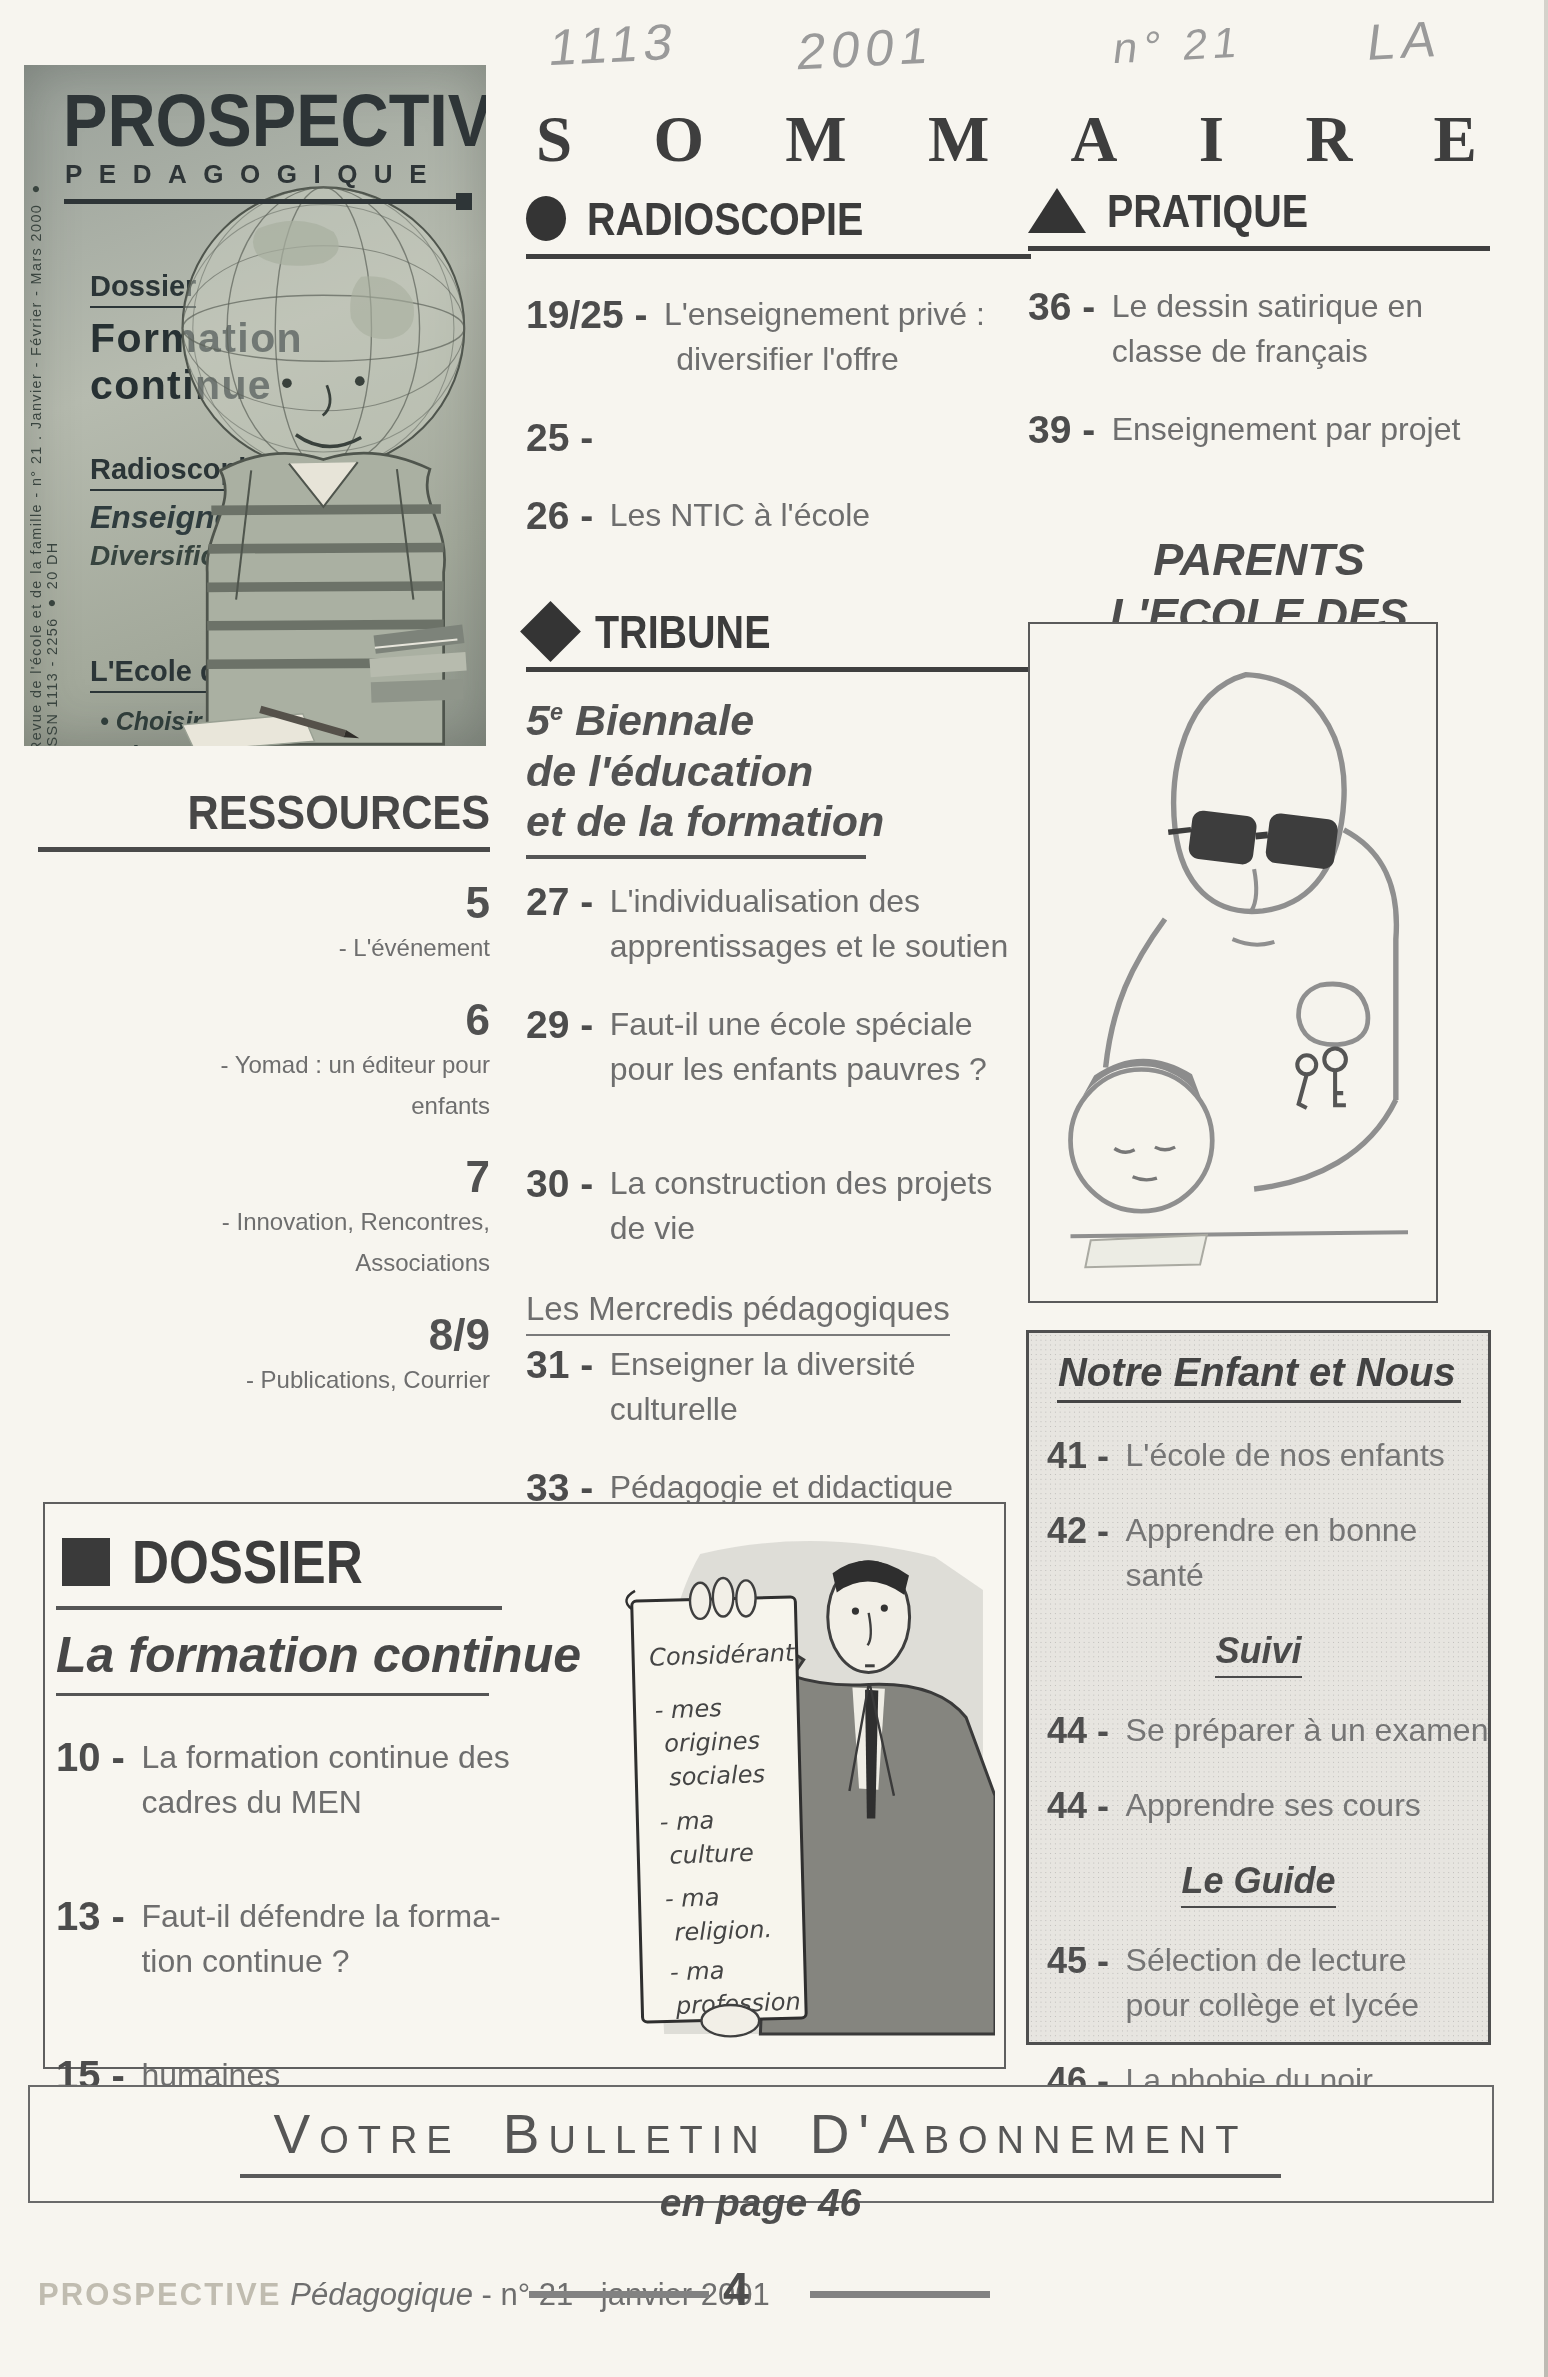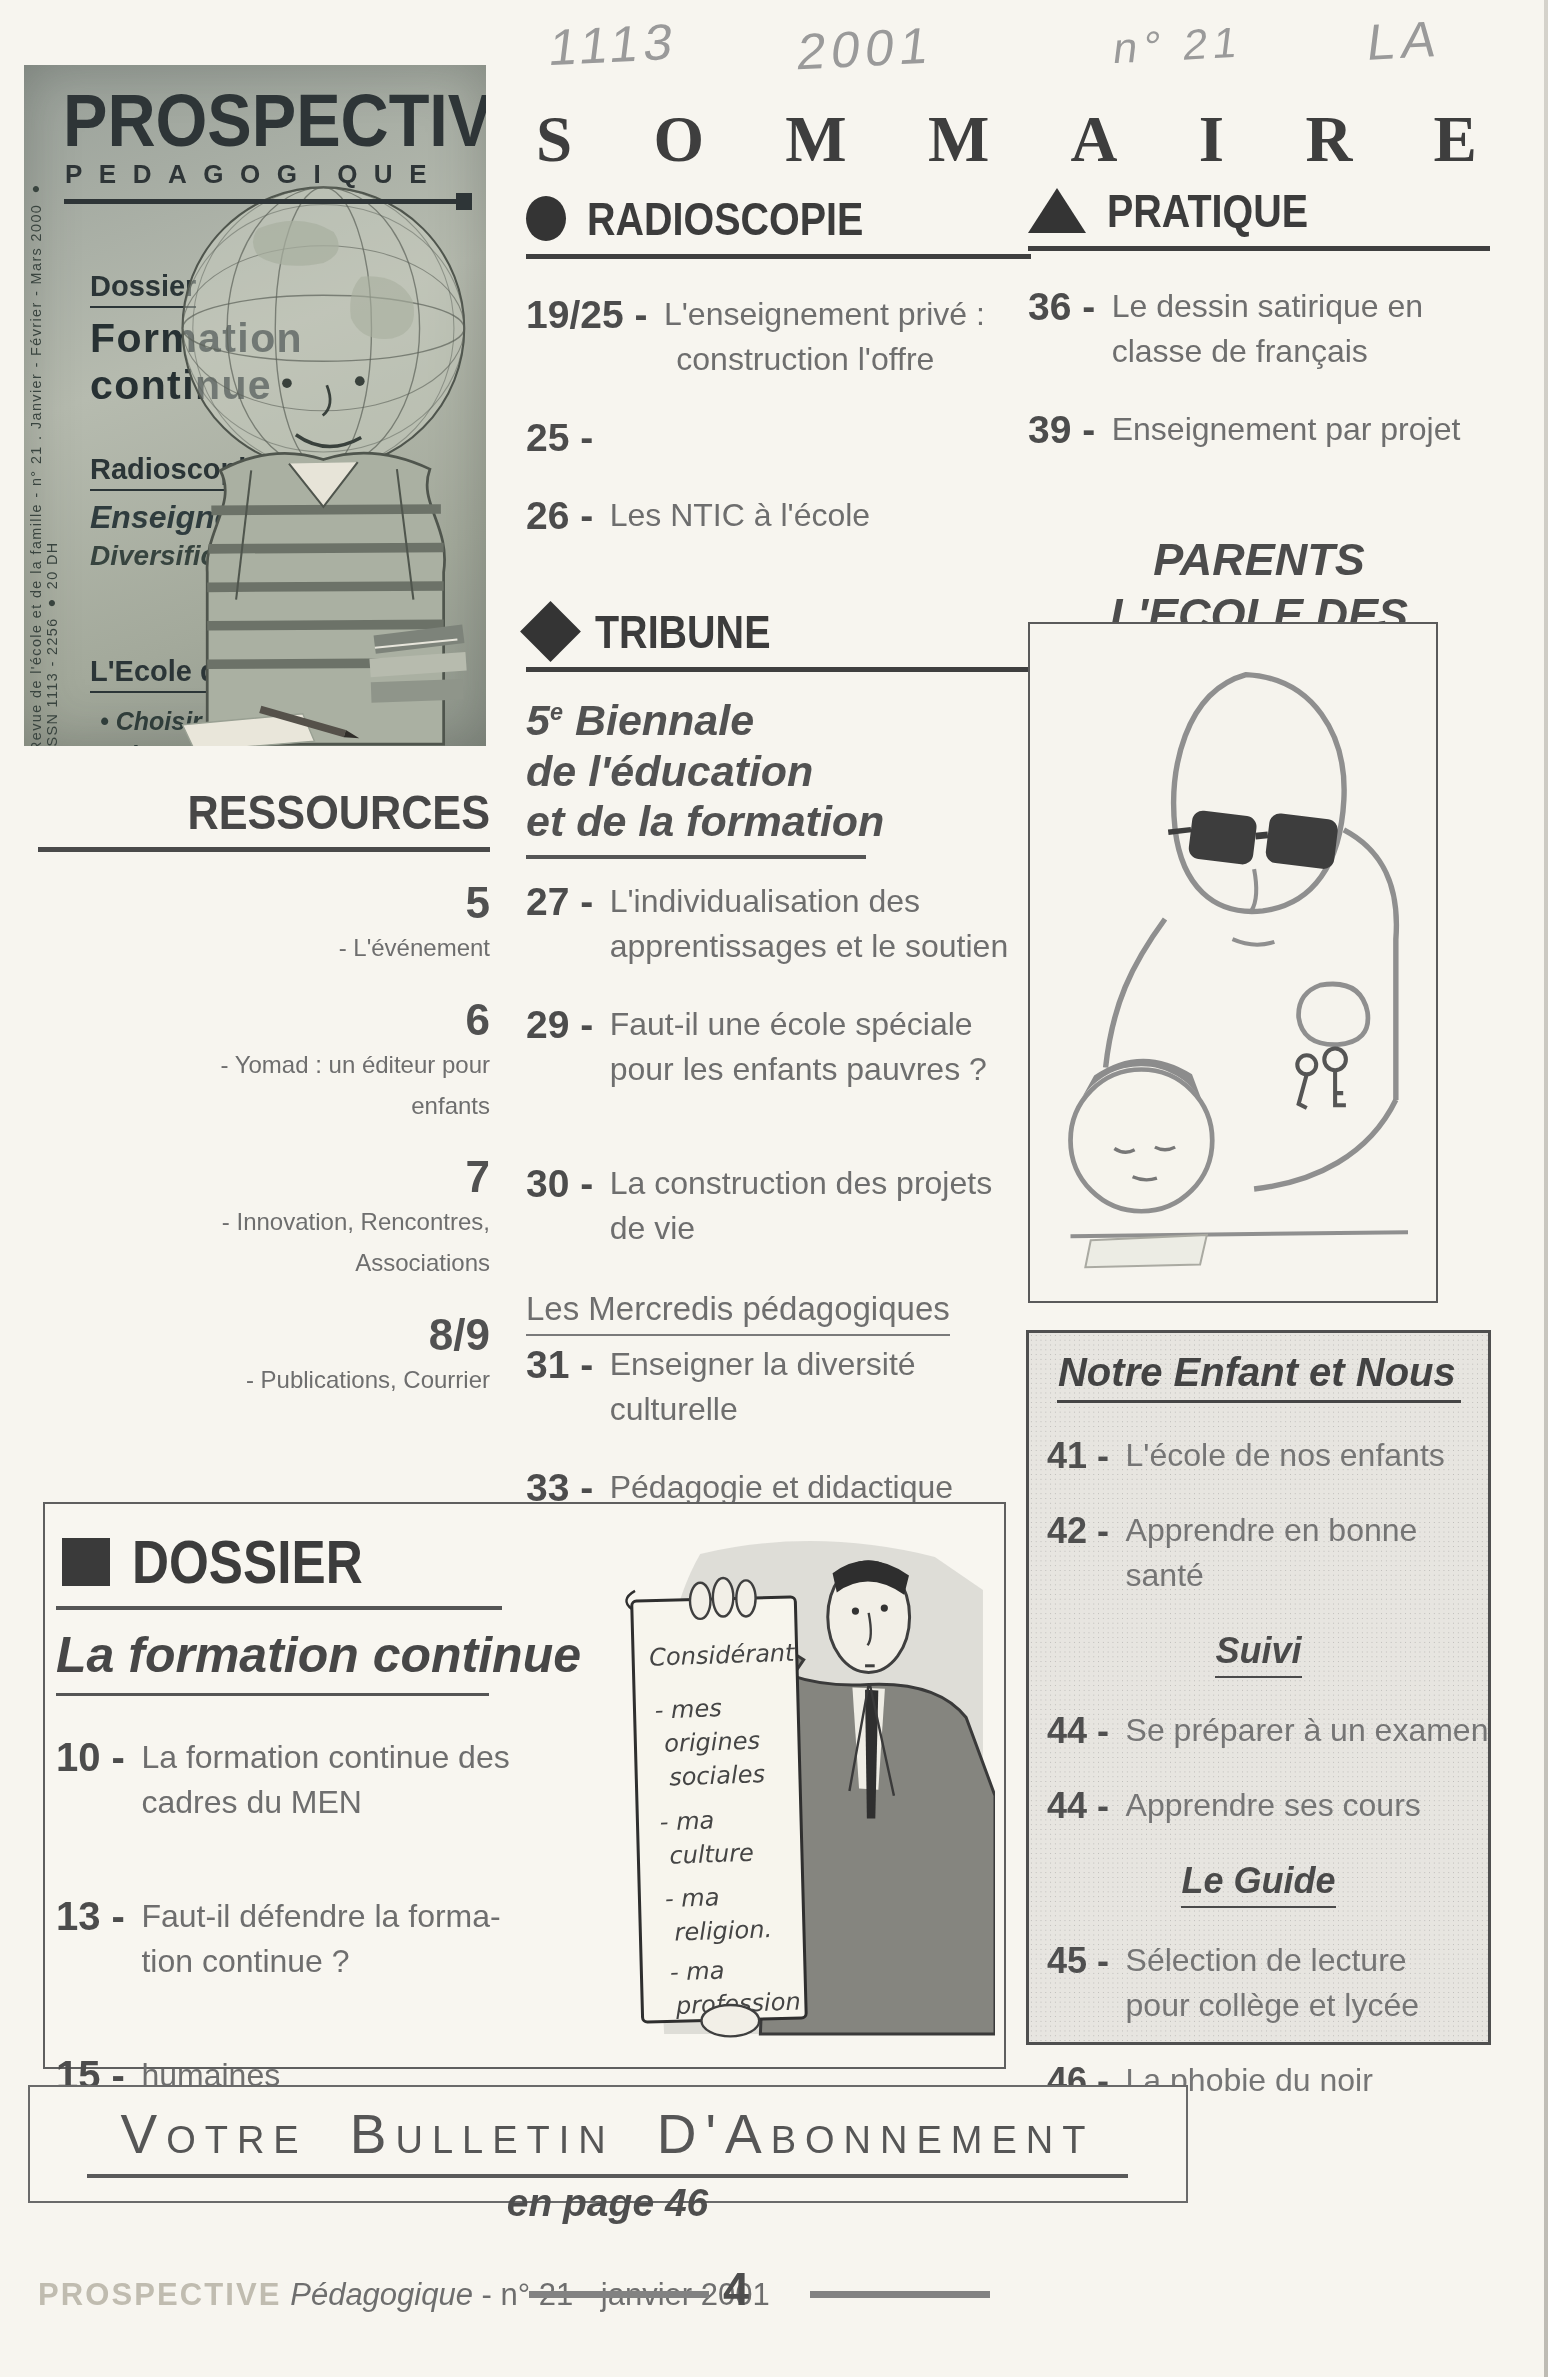--- a/index.html
+++ b/index.html
@@ -95,21 +95,21 @@
   .dbox-head{display:flex;align-items:center;gap:22px;margin:23.4px 0 0 16.5px;}
   .dbox-head .sec-title{font-size:61px;}
   .dbox-headrule{width:446px;height:4.1px;background:#555;margin:8.3px 0 0 11px;}
   .dbox-title{margin:16.5px 0 0 11px;font-size:50px;font-weight:bold;font-style:italic;color:#474747;}
   .dbox-titlerule{width:433px;height:3.4px;background:#555;margin:8.3px 0 0 11px;}
   .dbox .item{margin-left:11px;width:509px;}
   .dbox .item .num{font-size:40px;}
   .dbox-art{position:absolute;left:565px;top:9.6px;}
 
   
-  .banner{position:absolute;left:27.5px;top:2085px;width:1160px;height:118px;border:2.8px solid #6a6a6a;
+  .banner{position:absolute;left:27.5px;top:2085px;width:1466px;height:118px;border:2.8px solid #6a6a6a;
           background:#f8f6f0;box-sizing:border-box;text-align:center;}
   .banner-title{display:inline-block;margin-top:15px;border-bottom:4.8px solid #5a5a5a;padding:0 18px 8.3px;
                 color:#565656;letter-spacing:9px;white-space:nowrap;}
   .banner-title .b{font-size:55px;}
   .banner-title .s{font-size:38px;}
   .banner-word{margin:0 15px;}
   .banner-sub{margin-top:2.8px;font-size:39px;font-weight:bold;font-style:italic;color:#4e4e4e;}
   .footer-text{position:absolute;left:38px;top:2277px;font-size:31px;color:#6e6e6e;white-space:nowrap;}
   .footer-text .faint{color:#c0bcb0;font-weight:bold;letter-spacing:2.1px;}
   .footer-text .ital{font-style:italic;}
@@ -201,21 +201,21 @@
     <div class="sec-head">
       <span class="icon-circle"></span>
       <span class="sec-title">RADIOSCOPIE</span>
     </div>
     <div class="sec-rule"></div>
 
     <div class="item">
       <div class="num">19/25 -</div>
       <div class="txt">
         <div>L'enseignement privé :</div>
-          <div style="margin-left:12.4px;">construction l'offre</div>
+          <div style="margin-left:12.4px;">diversifier l'offre</div>
       </div>
     </div>
     <div class="item">
       <div class="num">25 -</div>
     </div>
     <div class="item">
       <div class="num">26 -</div>
       <div class="txt">
           <div>Les NTIC à l'école</div>
         </div>

